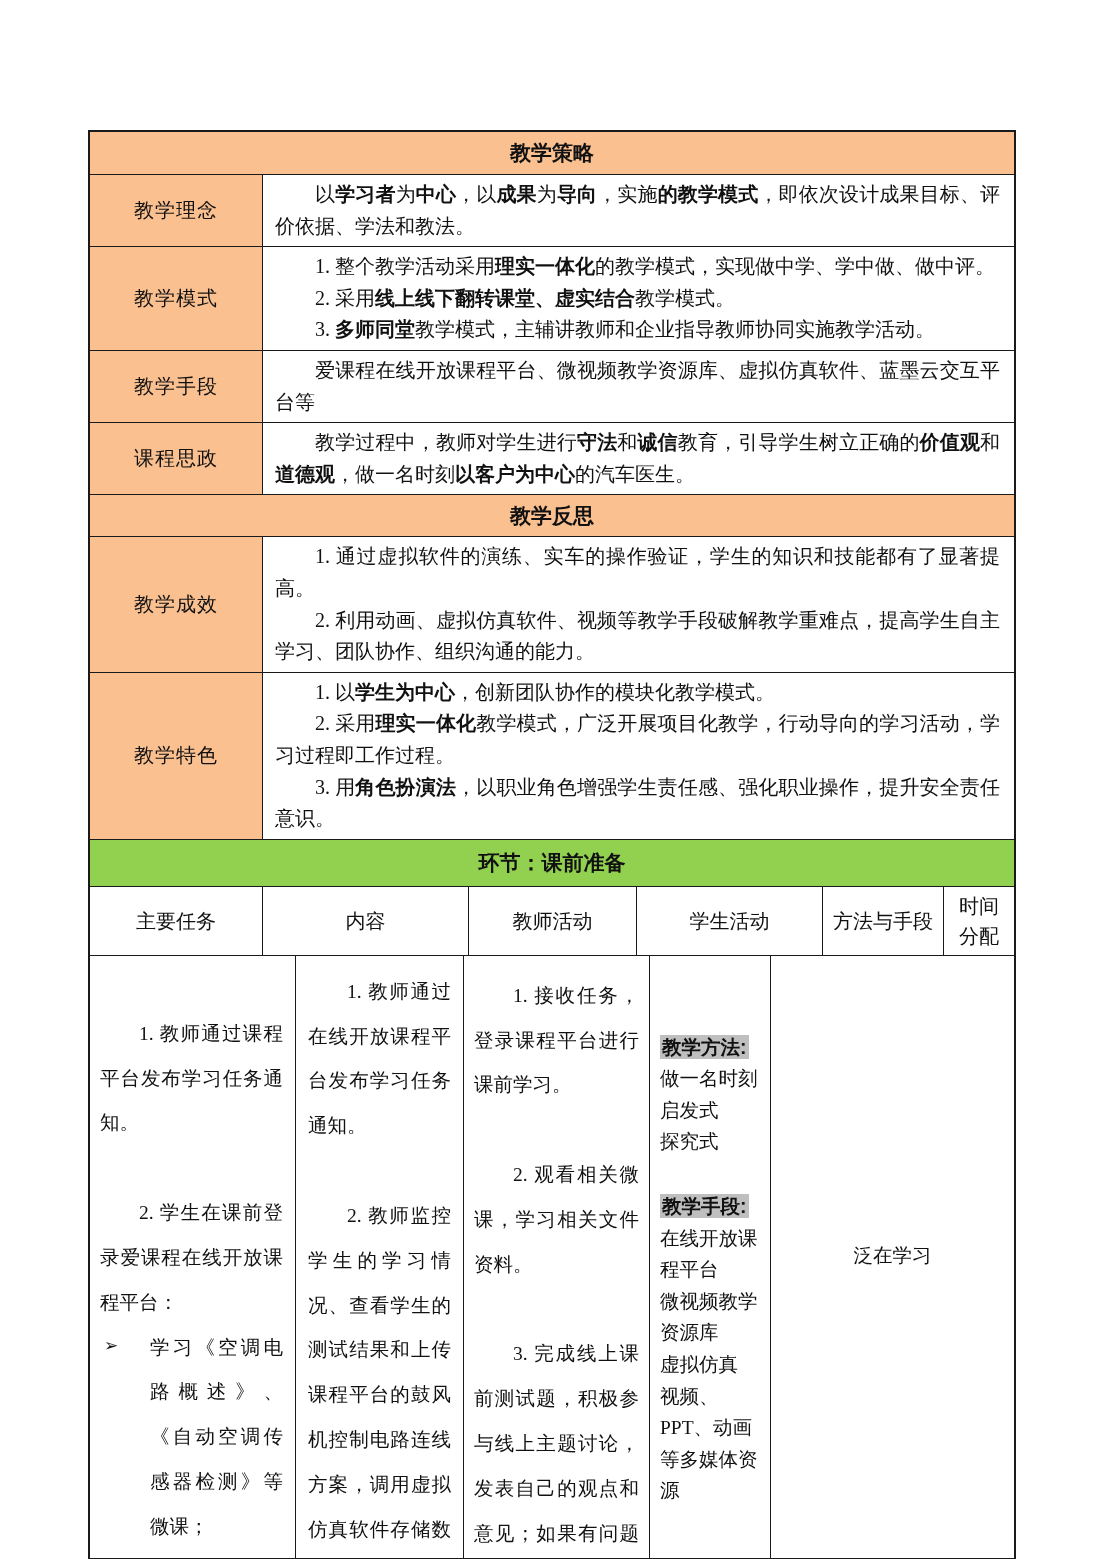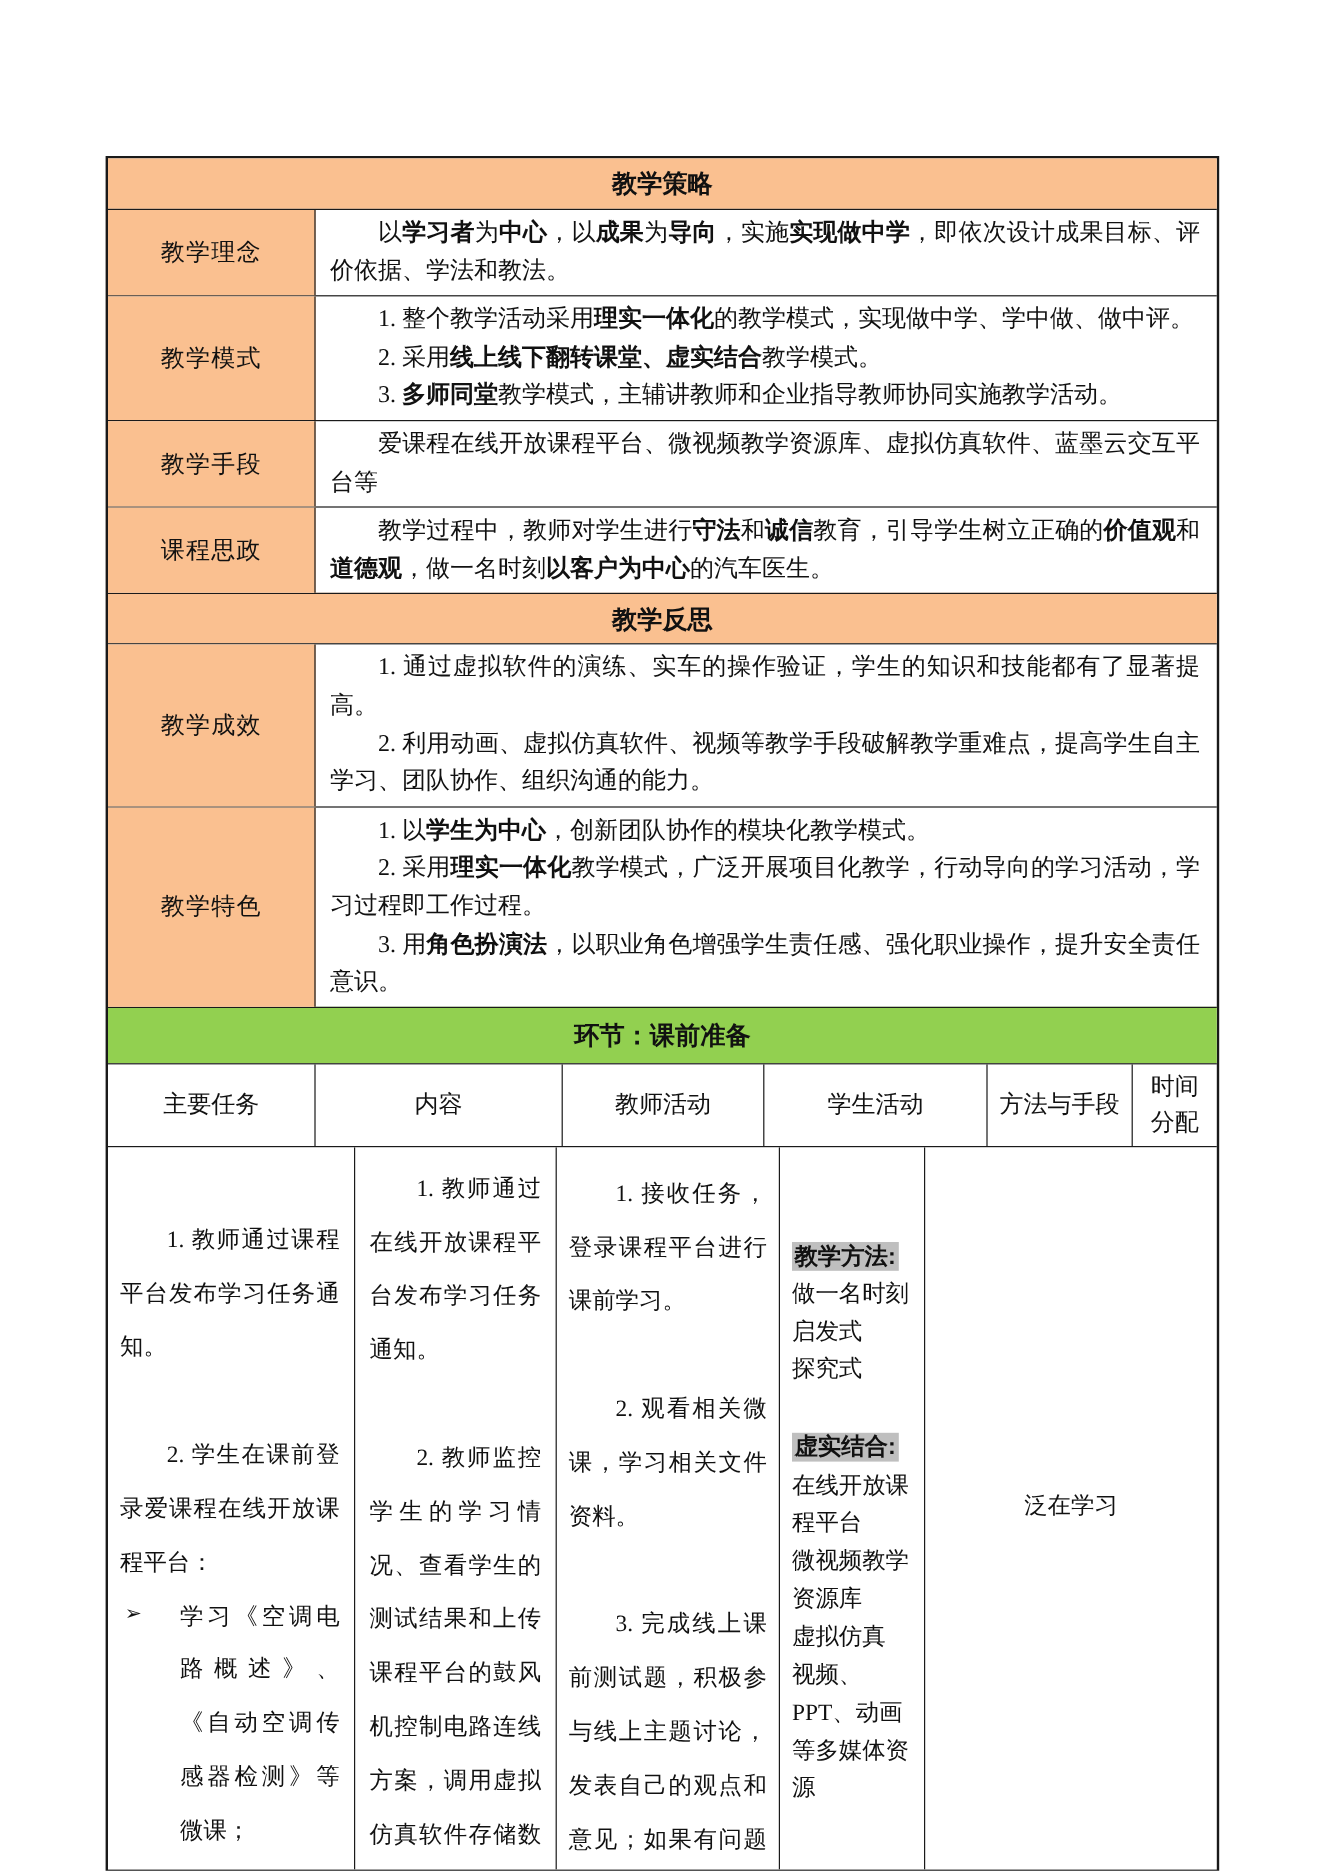--- a/index.html
+++ b/index.html
@@ -70,21 +70,21 @@
 <body>
 
 <div class="page">
   <div class="doc">
 
     <div class="banner orange" style="border-top:none;">教学策略</div>
 
     <div class="trow h61">
       <div class="label-cell">教学理念</div>
       <div class="content-cell">
-          <p class="para indent"><span>以</span><span class="b">学习者</span><span>为</span><span class="b">中心</span><span>，以</span><span class="b">成果</span><span>为</span><span class="b">导向</span><span>，实施</span><span class="b">实现做中学</span><span>，即依次设计成果目标、评价依据、学法和教法。</span></p>
+          <p class="para indent"><span>以</span><span class="b">学习者</span><span>为</span><span class="b">中心</span><span>，以</span><span class="b">成果</span><span>为</span><span class="b">导向</span><span>，实施</span><span class="b">的教学模式</span><span>，即依次设计成果目标、评价依据、学法和教法。</span></p>
         </div>
     </div>
     <div class="trow h102">
       <div class="label-cell">教学模式</div>
       <div class="content-cell">
           <p class="para indent"><span>1. 整个教学活动采用</span><span class="b">理实一体化</span><span>的教学模式，实现做中学、学中做、做中评。</span></p>
           <p class="para indent"><span>2. 采用</span><span class="b">线上线下翻转课堂、虚实结合</span><span>教学模式。</span></p>
           <p class="para indent"><span>3. </span><span class="b">多师同堂</span><span>教学模式，主辅讲教师和企业指导教师协同实施教学活动。</span></p>
         </div>
     </div>
@@ -154,21 +154,21 @@
       <div class="ac c4">
           <p class="para indent"><span>1. 接收任务，登录课程平台进行课前学习。</span></p>
           <p class="para indent gap"><span>2. 观看相关微课，学习相关文件资料。</span></p>
           <p class="para indent gap"><span>3. 完成线上课前测试题，积极参与线上主题讨论，发表自己的观点和意见；如果有问题还可以在答疑留言区给教师留言。</span></p>
         </div>
       <div class="ac c5">
           <p class="para"><span class="b hl">教学方法:</span></p>
           <p class="para"><span>做一名时刻</span></p>
           <p class="para"><span>启发式</span></p>
           <p class="para"><span>探究式</span></p>
-          <p class="para gap"><span class="b hl">虚实结合:</span></p>
+          <p class="para gap"><span class="b hl">教学手段:</span></p>
           <p class="para"><span>在线开放课程平台</span></p>
           <p class="para"><span>微视频教学资源库</span></p>
           <p class="para"><span>虚拟仿真</span></p>
           <p class="para"><span>视频、PPT、动画等多媒体资源</span></p>
         </div>
       <div class="ac c6">
           <div>泛在</div>
           <div>学习</div>
         </div>
     </div>

